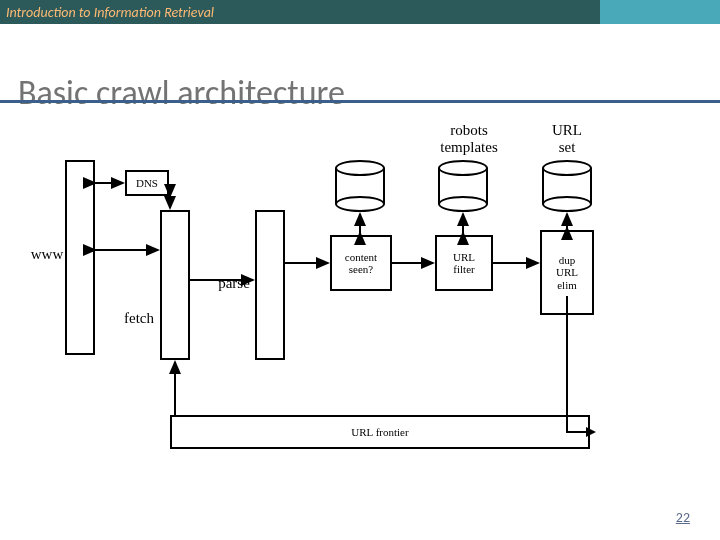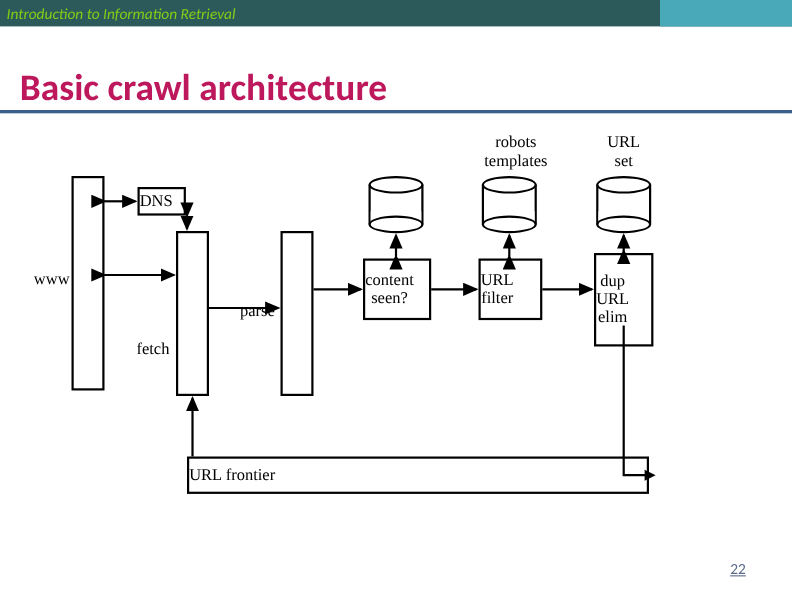--- a/index.html
+++ b/index.html
@@ -21,68 +21,68 @@
     align-items: center;
   }
   .header-bar .accent {
     position: absolute;
     right: 0; top: 0;
     width: 120px; height: 24px;
     background: #4aa9b8;
   }
   .header-text {
     position: relative;
-    color: #84cc16;
+    color: #fdba74;
     font-style: italic;
     font-size: 14px;
     padding-left: 6px;
     z-index: 2;
   }
   .title {
     position: absolute;
-    top: 60px;
+    top: 72px;
     left: 18px;
     font-size: 34px;
-    font-weight: 700;
-    color: #be185d;
+    font-weight: 400;
+    color: #737373;
   }
   .title-underline {
     position: absolute;
     top: 100px;
     left: 0;
     width: 720px;
     height: 3px;
     background: #3b5e8a;
   }
   .page-num {
     position: absolute;
-    right: 42px;
+    right: 30px;
     bottom: 14px;
     font-size: 14px;
     color: #5a6a8a;
     text-decoration: underline;
   }
   
   .diag {
     position: absolute;
     top: 120px;
     left: 30px;
     width: 660px;
     height: 360px;
   }
   .box {
     position: absolute;
     border: 2px solid #000;
     background: #fff;
     display: flex;
     align-items: center;
-    justify-content: flex-start;
+    justify-content: center;
     text-align: center;
     font-family: "Times New Roman", serif;
-    font-size: 15px;
+    font-size: 11px;
     line-height: 1.1;
   }
   .lbl {
     position: absolute;
     font-family: "Times New Roman", serif;
     font-size: 15px;
     text-align: center;
     line-height: 1.1;
   }
   .cyl {

